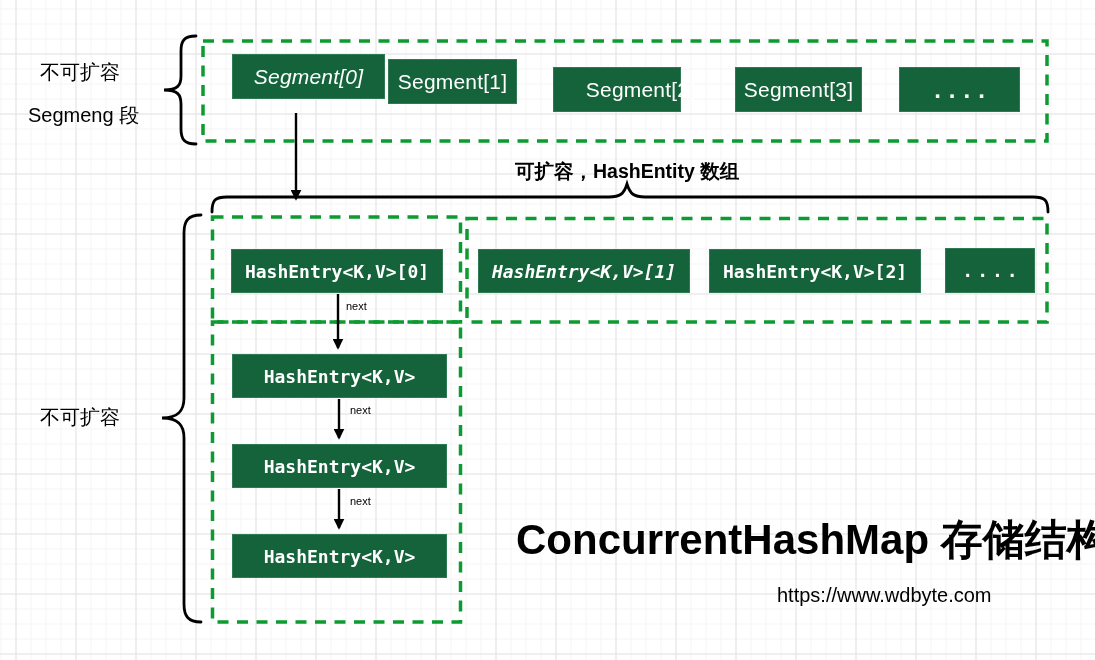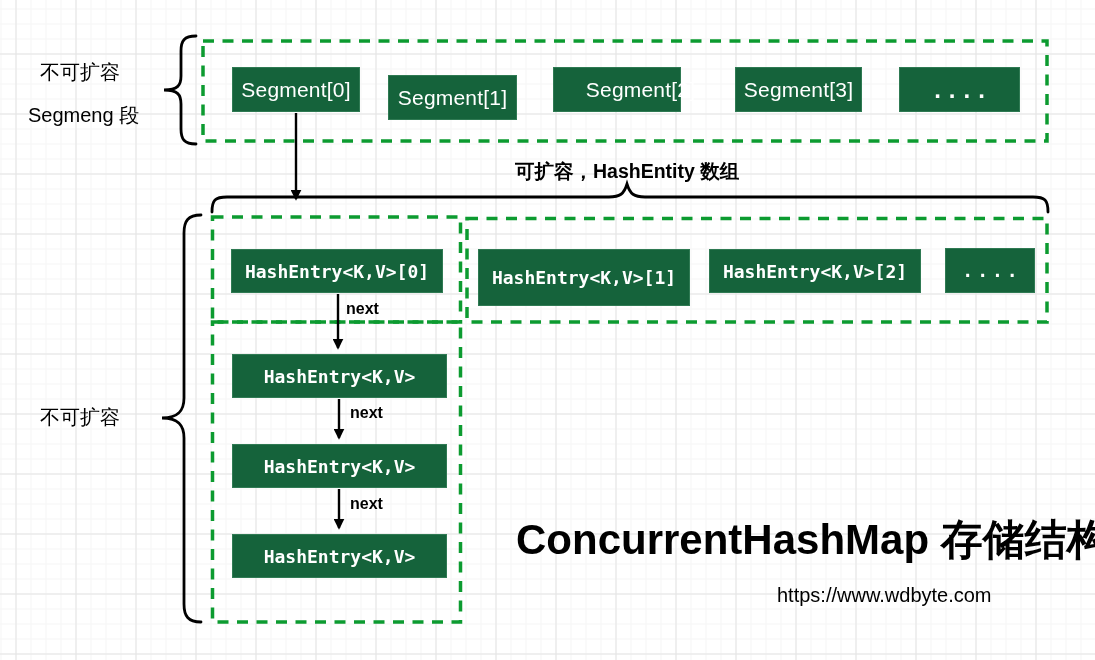--- a/index.html
+++ b/index.html
@@ -24,21 +24,21 @@
     background:var(--node-fill,#15633b);border:1px solid var(--node-border,#2f7a53);
     color:var(--node-text,#fff);box-sizing:border-box;
   }
   .seg{font-size:21px;letter-spacing:0.2px;}
   .mono{font-family:"DejaVu Sans Mono",monospace;font-weight:bold;font-size:18px;}
   .dots-big{font-size:24px;font-weight:bold;letter-spacing:8px;padding-left:8px;}
   .dots-small{font-family:"DejaVu Sans Mono",monospace;font-weight:bold;font-size:18px;letter-spacing:4px;padding-left:4px;}
   .lbl{position:absolute;color:#000;white-space:nowrap;}
   .cjk{font-size:20px;}
   .mid-lbl{font-size:19.5px;font-weight:bold;}
-  .next-lbl{font-size:16px;font-weight:bold;}
+  .next-lbl{font-size:11px;}
   .title{position:absolute;left:516px;top:512px;font-size:42px;font-weight:bold;white-space:nowrap;}
   .url{position:absolute;left:777px;top:584px;font-size:20px;white-space:nowrap;}
 </style>
 </head>
 <body>
 
 <div class="canvas">
 
   <svg class="overlay" viewBox="0 0 1095 660">
     <defs>
@@ -62,28 +62,28 @@
     <line class="arrow" x1="338" y1="294" x2="338" y2="348" marker-end="url(#ah)"></line>
     <line class="arrow" x1="339" y1="399" x2="339" y2="438" marker-end="url(#ah)"></line>
     <line class="arrow" x1="339" y1="489" x2="339" y2="528" marker-end="url(#ah)"></line>
   </svg>
 
   <div class="lbl cjk" style="left:40px;top:59px;">不可扩容</div>
   <div class="lbl cjk" style="left:28px;top:102px;text-align:right;">Segmeng 段</div>
   <div class="lbl cjk" style="left:40px;top:404px;">不可扩容</div>
   <div class="lbl mid-lbl" style="left:515px;top:158px;">可扩容，HashEntity 数组</div>
 
-  <div class="gbox seg" style="left:232px;top:67px;width:128px;">Segment[0]</div>
-  <div class="gbox seg" style="left:388px;top:75px;width:129px;">Segment[1]</div>
+  <div class="gbox seg" style="left:232px;top:54px;width:153px;font-style:italic;">Segment[0]</div>
+  <div class="gbox seg" style="left:388px;top:59px;width:129px;">Segment[1]</div>
   <div class="gbox seg" style="left:553px;top:67px;width:128px;padding-left:47px;">Segment[2]</div>
   <div class="gbox seg" style="left:735px;top:67px;width:127px;">Segment[3]</div>
   <div class="gbox dots-big" style="left:899px;top:67px;width:121px;">....</div>
 
   <div class="gbox mono" style="left:231px;top:249px;width:212px;height:44px;">HashEntry&lt;K,V&gt;[0]</div>
-  <div class="gbox mono" style="left:478px;top:249px;width:212px;height:57px;">HashEntry&lt;K,V&gt;[1]</div>
+  <div class="gbox mono" style="left:478px;top:249px;width:212px;height:44px;font-style:italic;">HashEntry&lt;K,V&gt;[1]</div>
   <div class="gbox mono" style="left:709px;top:249px;width:212px;height:44px;">HashEntry&lt;K,V&gt;[2]</div>
   <div class="gbox dots-small" style="left:945px;top:248px;width:90px;height:45px;">....</div>
 
   <div class="gbox mono" style="left:232px;top:354px;width:215px;height:44px;">HashEntry&lt;K,V&gt;</div>
   <div class="gbox mono" style="left:232px;top:444px;width:215px;height:44px;">HashEntry&lt;K,V&gt;</div>
   <div class="gbox mono" style="left:232px;top:534px;width:215px;height:44px;">HashEntry&lt;K,V&gt;</div>
 
   <div class="lbl next-lbl" style="left:346px;top:300px;">next</div>
   <div class="lbl next-lbl" style="left:350px;top:404px;">next</div>
   <div class="lbl next-lbl" style="left:350px;top:495px;">next</div>

